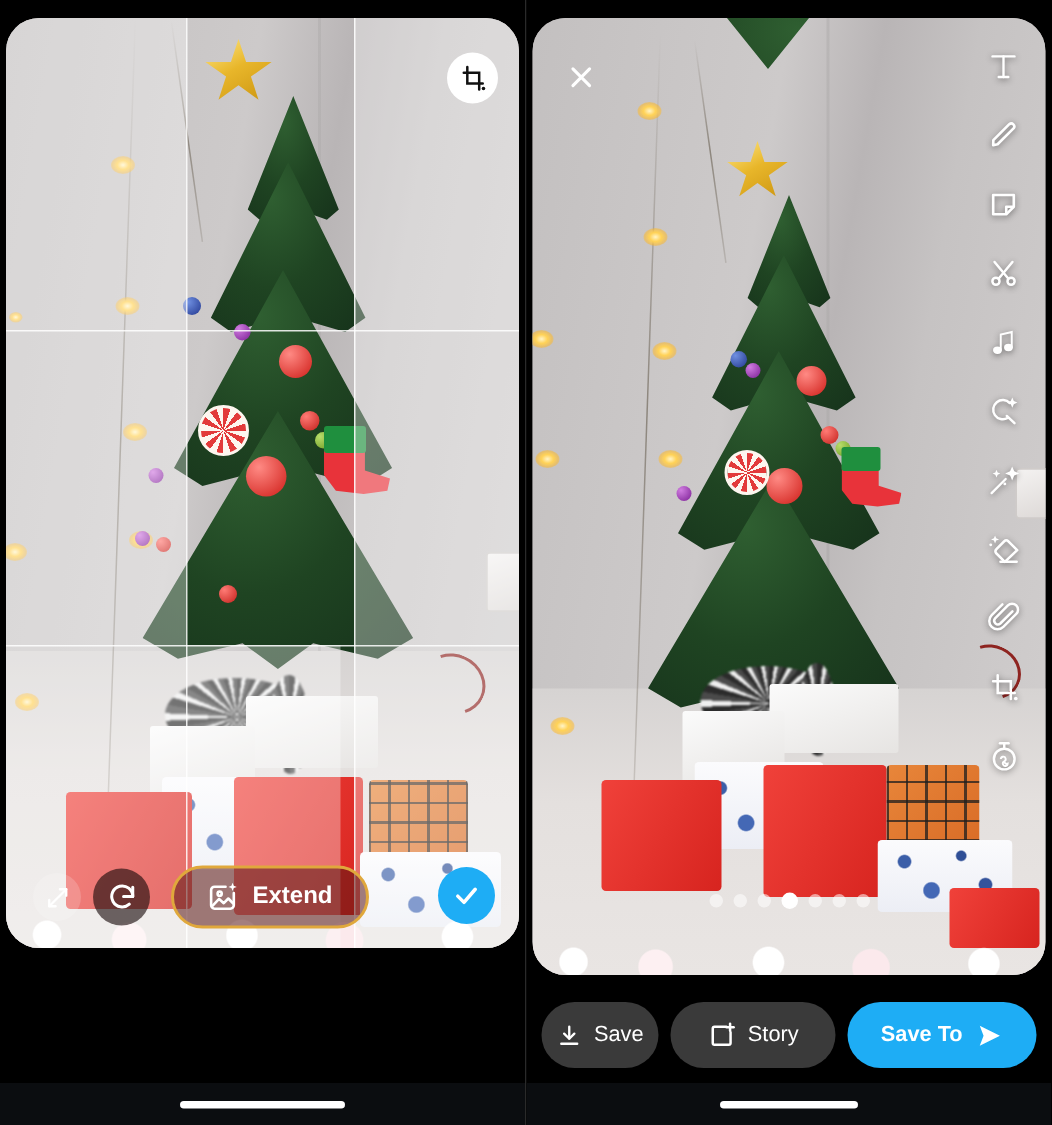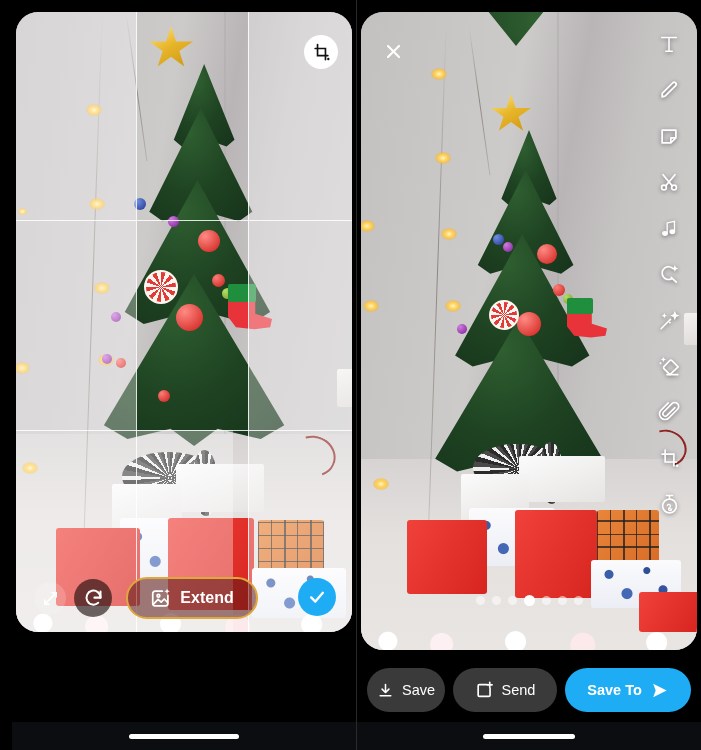--- a/index.html
+++ b/index.html
@@ -5,21 +5,21 @@
   * { box-sizing: border-box; margin:0; padding:0; }
   html,body{
     width:701px; height:750px; overflow:hidden;
     background:#000;
     font-family:"Liberation Sans", sans-serif;
   }
   .screen{ position:relative; width:701px; height:750px; display:flex; background:#000; }
 
   
   .panel{ position:relative; height:750px; background:#000; overflow:hidden; }
-  .panel.left{ width:351px; border-right:1px solid #2a2a2a;margin-left:12px; }
+  .panel.left{ width:351px; border-right:1px solid #2a2a2a; }
   .panel.right{ width:350px; }
 
   .stage{
     position:absolute; left:4px; right:4px; top:12px;
     border-radius:22px; overflow:hidden; background:#b9b6b6;
   }
   .panel.left .stage{ height:620px; }
   .panel.right .stage{ height:638px; }
 
   
@@ -470,21 +470,21 @@
       </div>
 
       <div class="abtn story">
         <span>
           <svg width="19" height="19" viewBox="0 0 24 24" fill="none" stroke="#fff" stroke-width="2.1" stroke-linejoin="round" stroke-linecap="round">
             <path d="M15.5 4.5H5.5A1.5 1.5 0 0 0 4 6v12a1.5 1.5 0 0 0 1.5 1.5h12A1.5 1.5 0 0 0 19 18V9"></path>
             <path d="M18.6 1.8v6"></path>
               <path d="M15.6 4.8h6"></path>
           </svg>
         </span>
-        <span>Send</span>
+        <span>Story</span>
       </div>
 
       <div class="abtn send">
         <span>Save To</span>
         <span>
           <svg width="19" height="19" viewBox="0 0 24 24" fill="#fff">
             <path d="M4 3.6l17 8.4-17 8.4 3.2-8.4z"></path>
           </svg>
         </span>
       </div>

